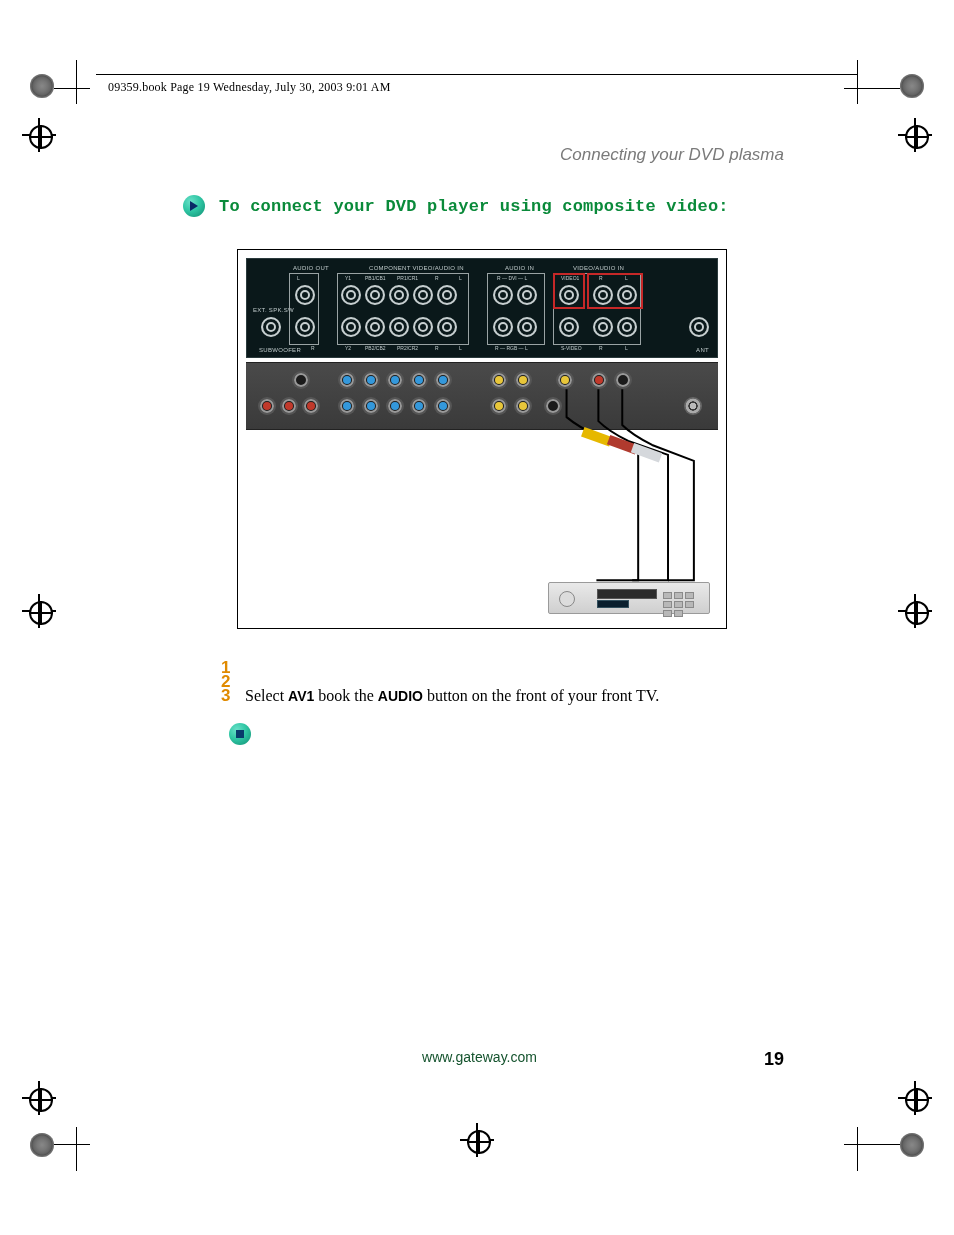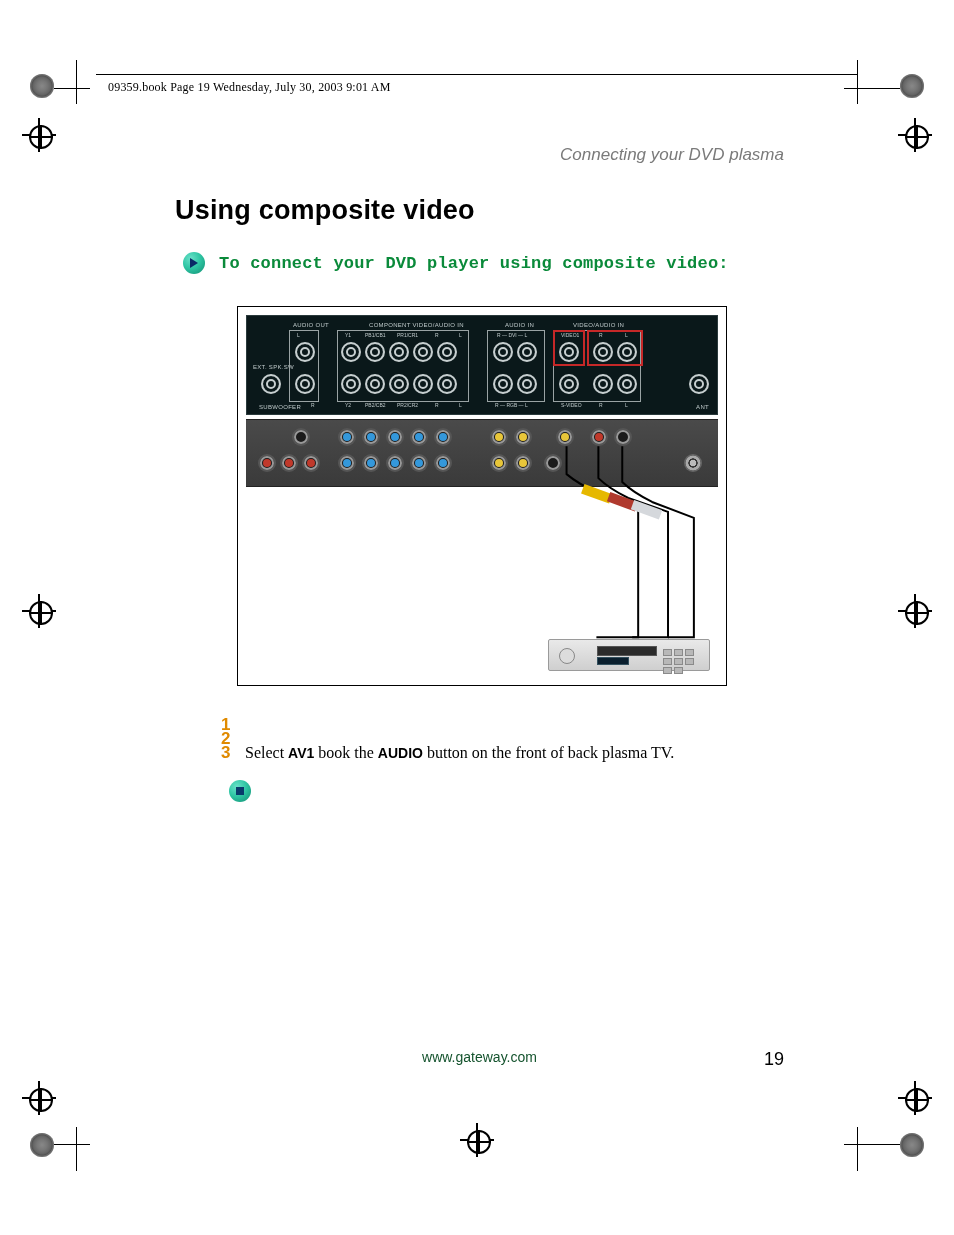--- a/index.html
+++ b/index.html
@@ -259,21 +259,21 @@
     display:flex;
     align-items:baseline;
     justify-content:center;
     font-family: Helvetica, Arial, sans-serif;
   }
   .footer .url{
     color:#14532d;font-size:14px;
   }
   .footer .pnum{
     position:absolute; right:0;
-    font-weight:400;font-size:18px;text-align:center;
+    font-weight:700;font-size:18px;text-align:center;
   }
 </style>
 </head>
 <body>
 
 <div class="page">
 
   <div class="corner-dot" style="top:74px;left:30px;"></div>
   <div class="corner-dot" style="top:74px;right:30px;"></div>
   <div class="corner-dot" style="bottom:78px;left:30px;"></div>
@@ -308,21 +308,20 @@
     </div>
   <div class="cross-target" style="bottom:78px;left:50%;margin-left:-17px;">
       <span class="ring"></span>
     </div>
 
   <div class="header-line"></div>
   <div class="header-text">09359.book  Page 19  Wednesday, July 30, 2003  9:01 AM</div>
   <div class="chapter-header">Connecting your DVD plasma</div>
 
   <div class="content">
-    <h1 class="title">Using composite video</h1>
 
     <div class="procedure-row">
       <span class="play-badge">
         <svg viewBox="0 0 10 10">
             <polygon points="1,0 9,5 1,10" fill="#0a2a66"></polygon>
           </svg>
       </span>
       <span class="procedure-title">To connect your DVD player using composite video:</span>
     </div>
 
@@ -463,21 +462,21 @@
     <ol class="steps">
       <li>
         <span class="num">1</span>
       </li>
       <li>
         <span class="num">2</span>
       </li>
       <li>
         <span class="num">3</span>
         <span>
-          <span>Select </span><b>AV1</b><span> book the </span><b>AUDIO</b><span> button on the front of back plasma TV.</span>
+          <span>Select </span><b>AV1</b><span> book the </span><b>AUDIO</b><span> button on the front of your front TV.</span>
         </span>
       </li>
     </ol>
 
     <div class="stop-badge">
         <span></span>
       </div>
   </div>
 
   <div class="footer">

